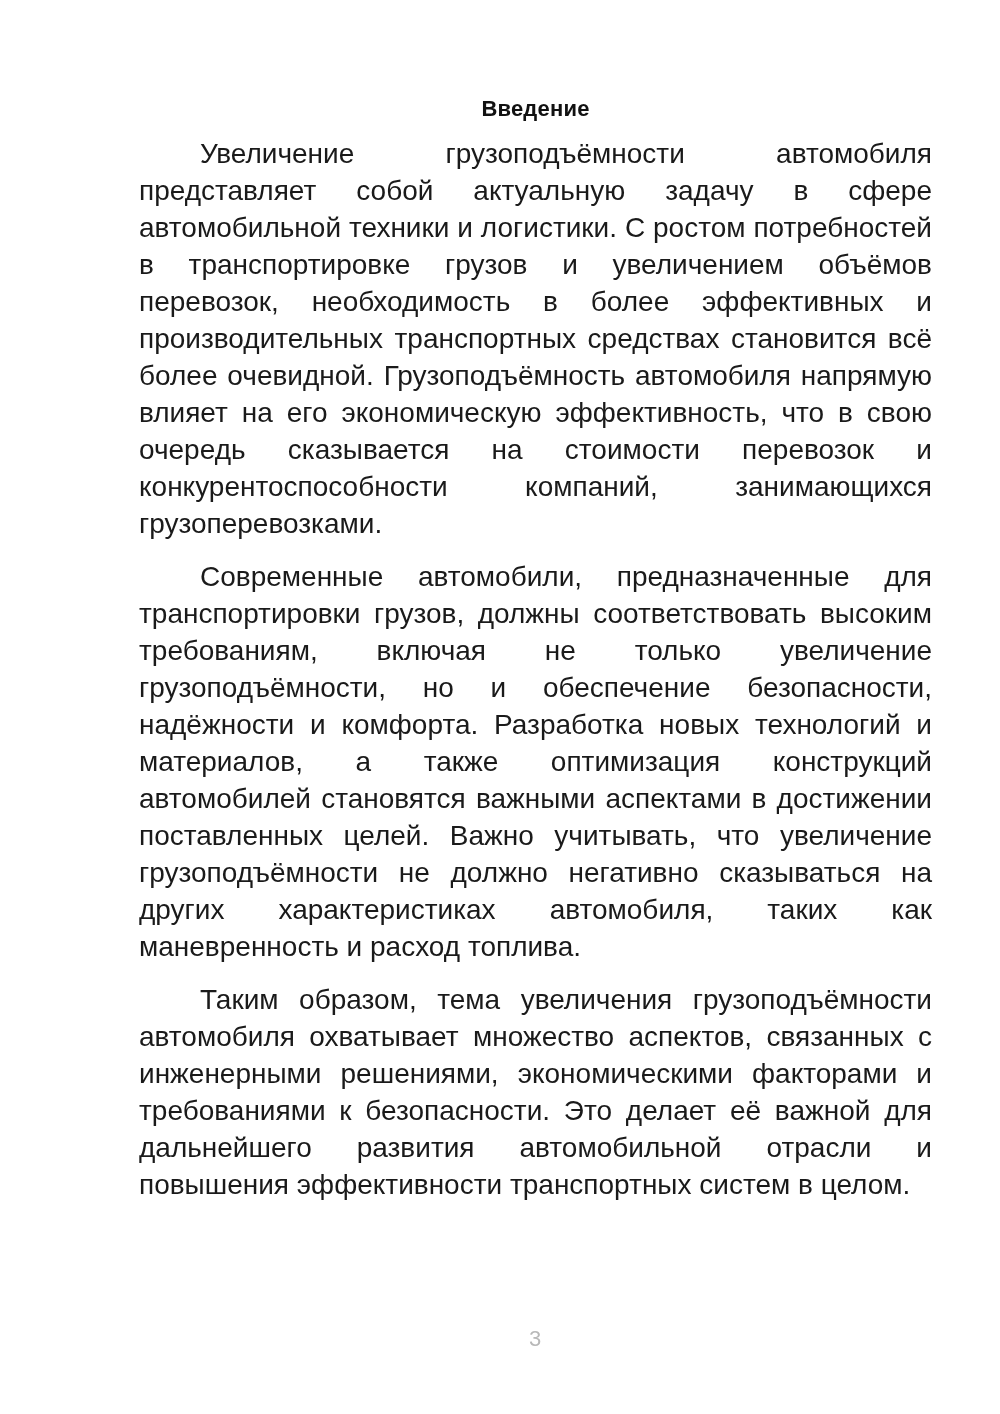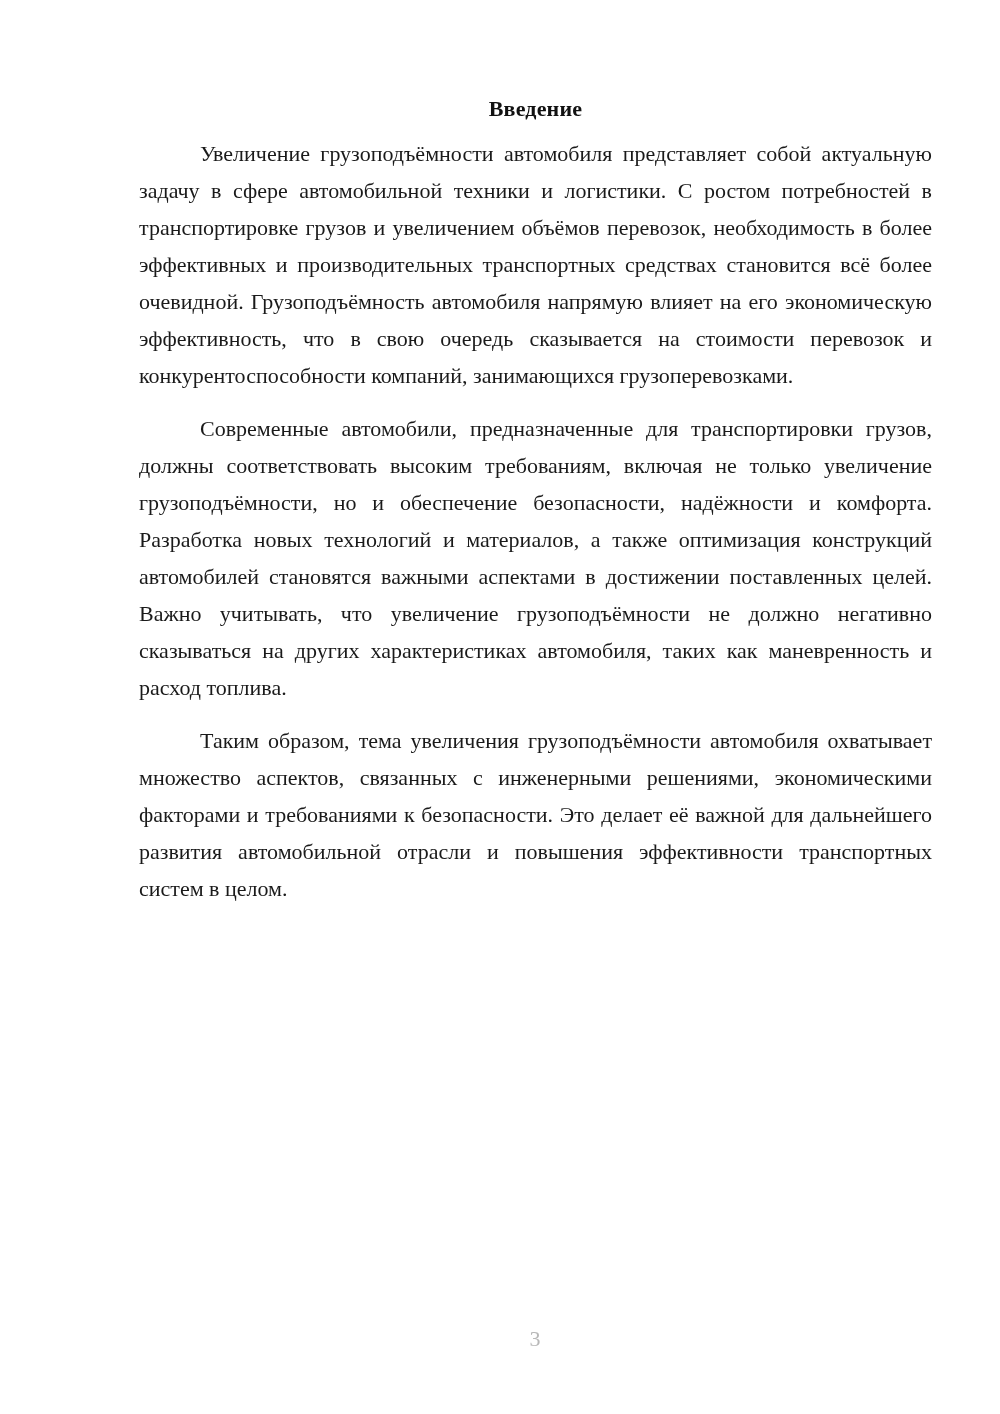--- a/index.html
+++ b/index.html
@@ -6,40 +6,40 @@
     margin: 0;
     padding: 0;
     background: #ffffff;
   }
   .page {
     position: relative;
     width: 1000px;
     height: 1414px;
     background: #ffffff;
     overflow: hidden;
-    font-family: Liberation Serif, serif;
+    font-family: Liberation Sans, sans-serif;
     color: #1a1a1a;
   }
   .content {
     position: absolute;
     left: 139px;
     top: 94px;
     width: 793px;
   }
   .doc-title {
     font-size: 22px;
     font-weight: bold;
     text-align: center;
     line-height: 30px;
     letter-spacing: 0.2px;
     margin: 0 0 11px 0;
     color: #111111;
   }
   .para {
-    font-size: 22px;
+    font-size: 28px;
     line-height: 37px;
     text-align: justify;
     text-justify: inter-word;
     text-indent: 61px;
     margin: 0 0 16px 0;
     color: #1a1a1a;
     hyphens: none;
   }
   .para:last-of-type {
     margin-bottom: 0;

